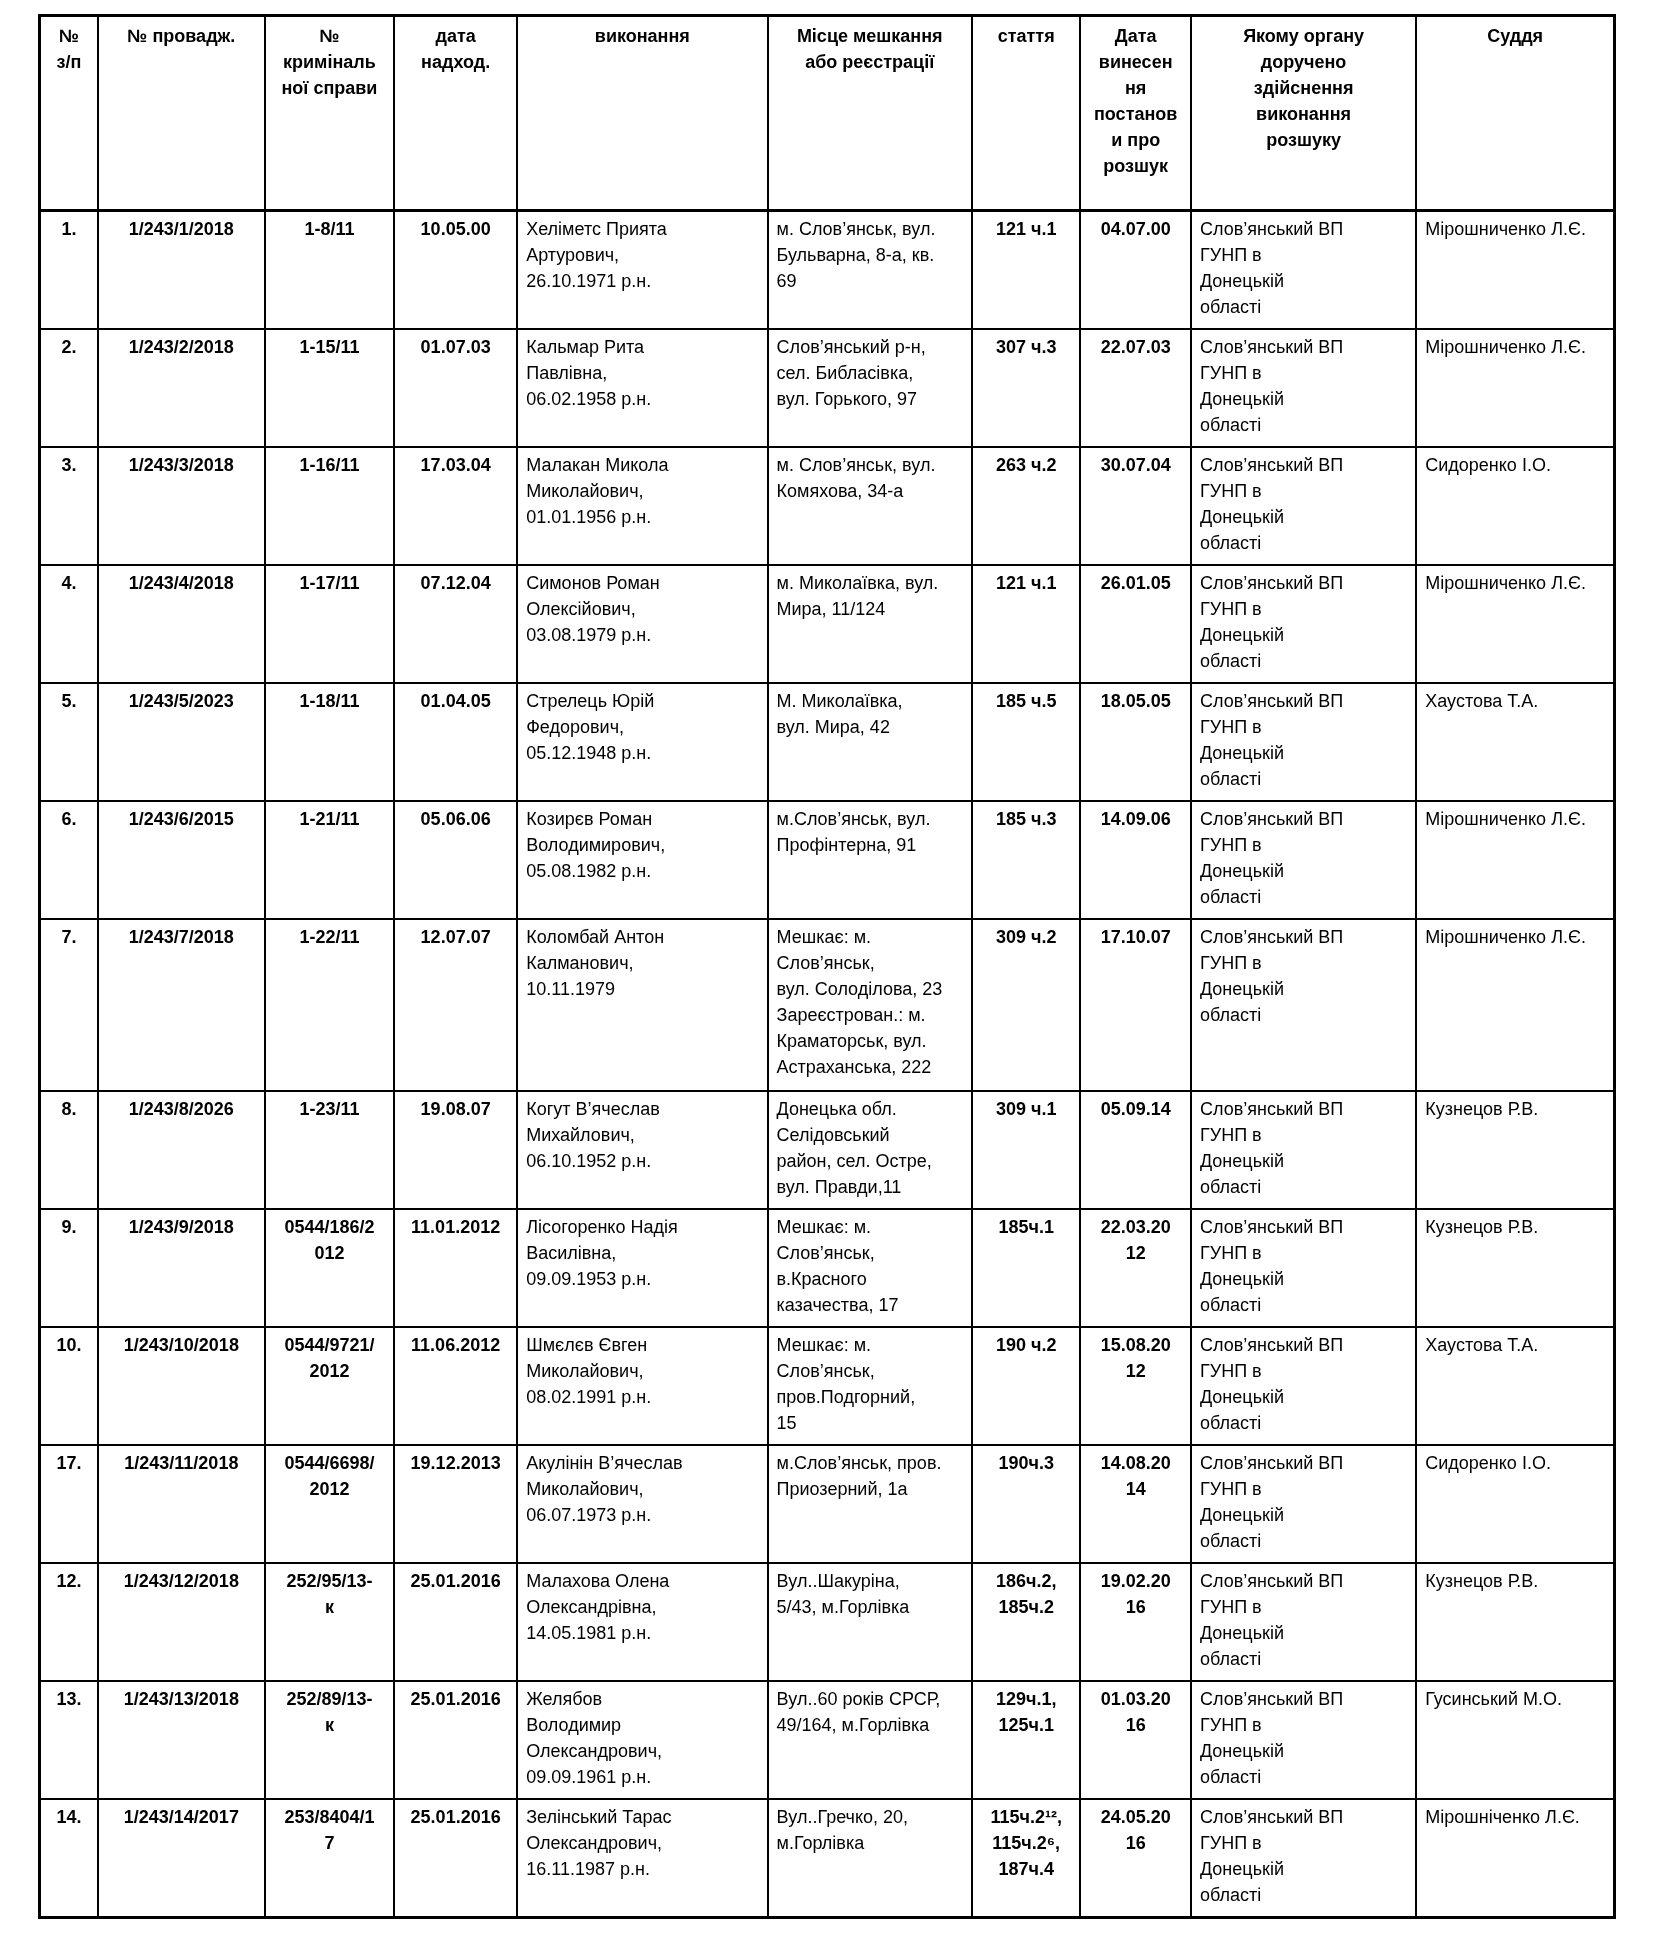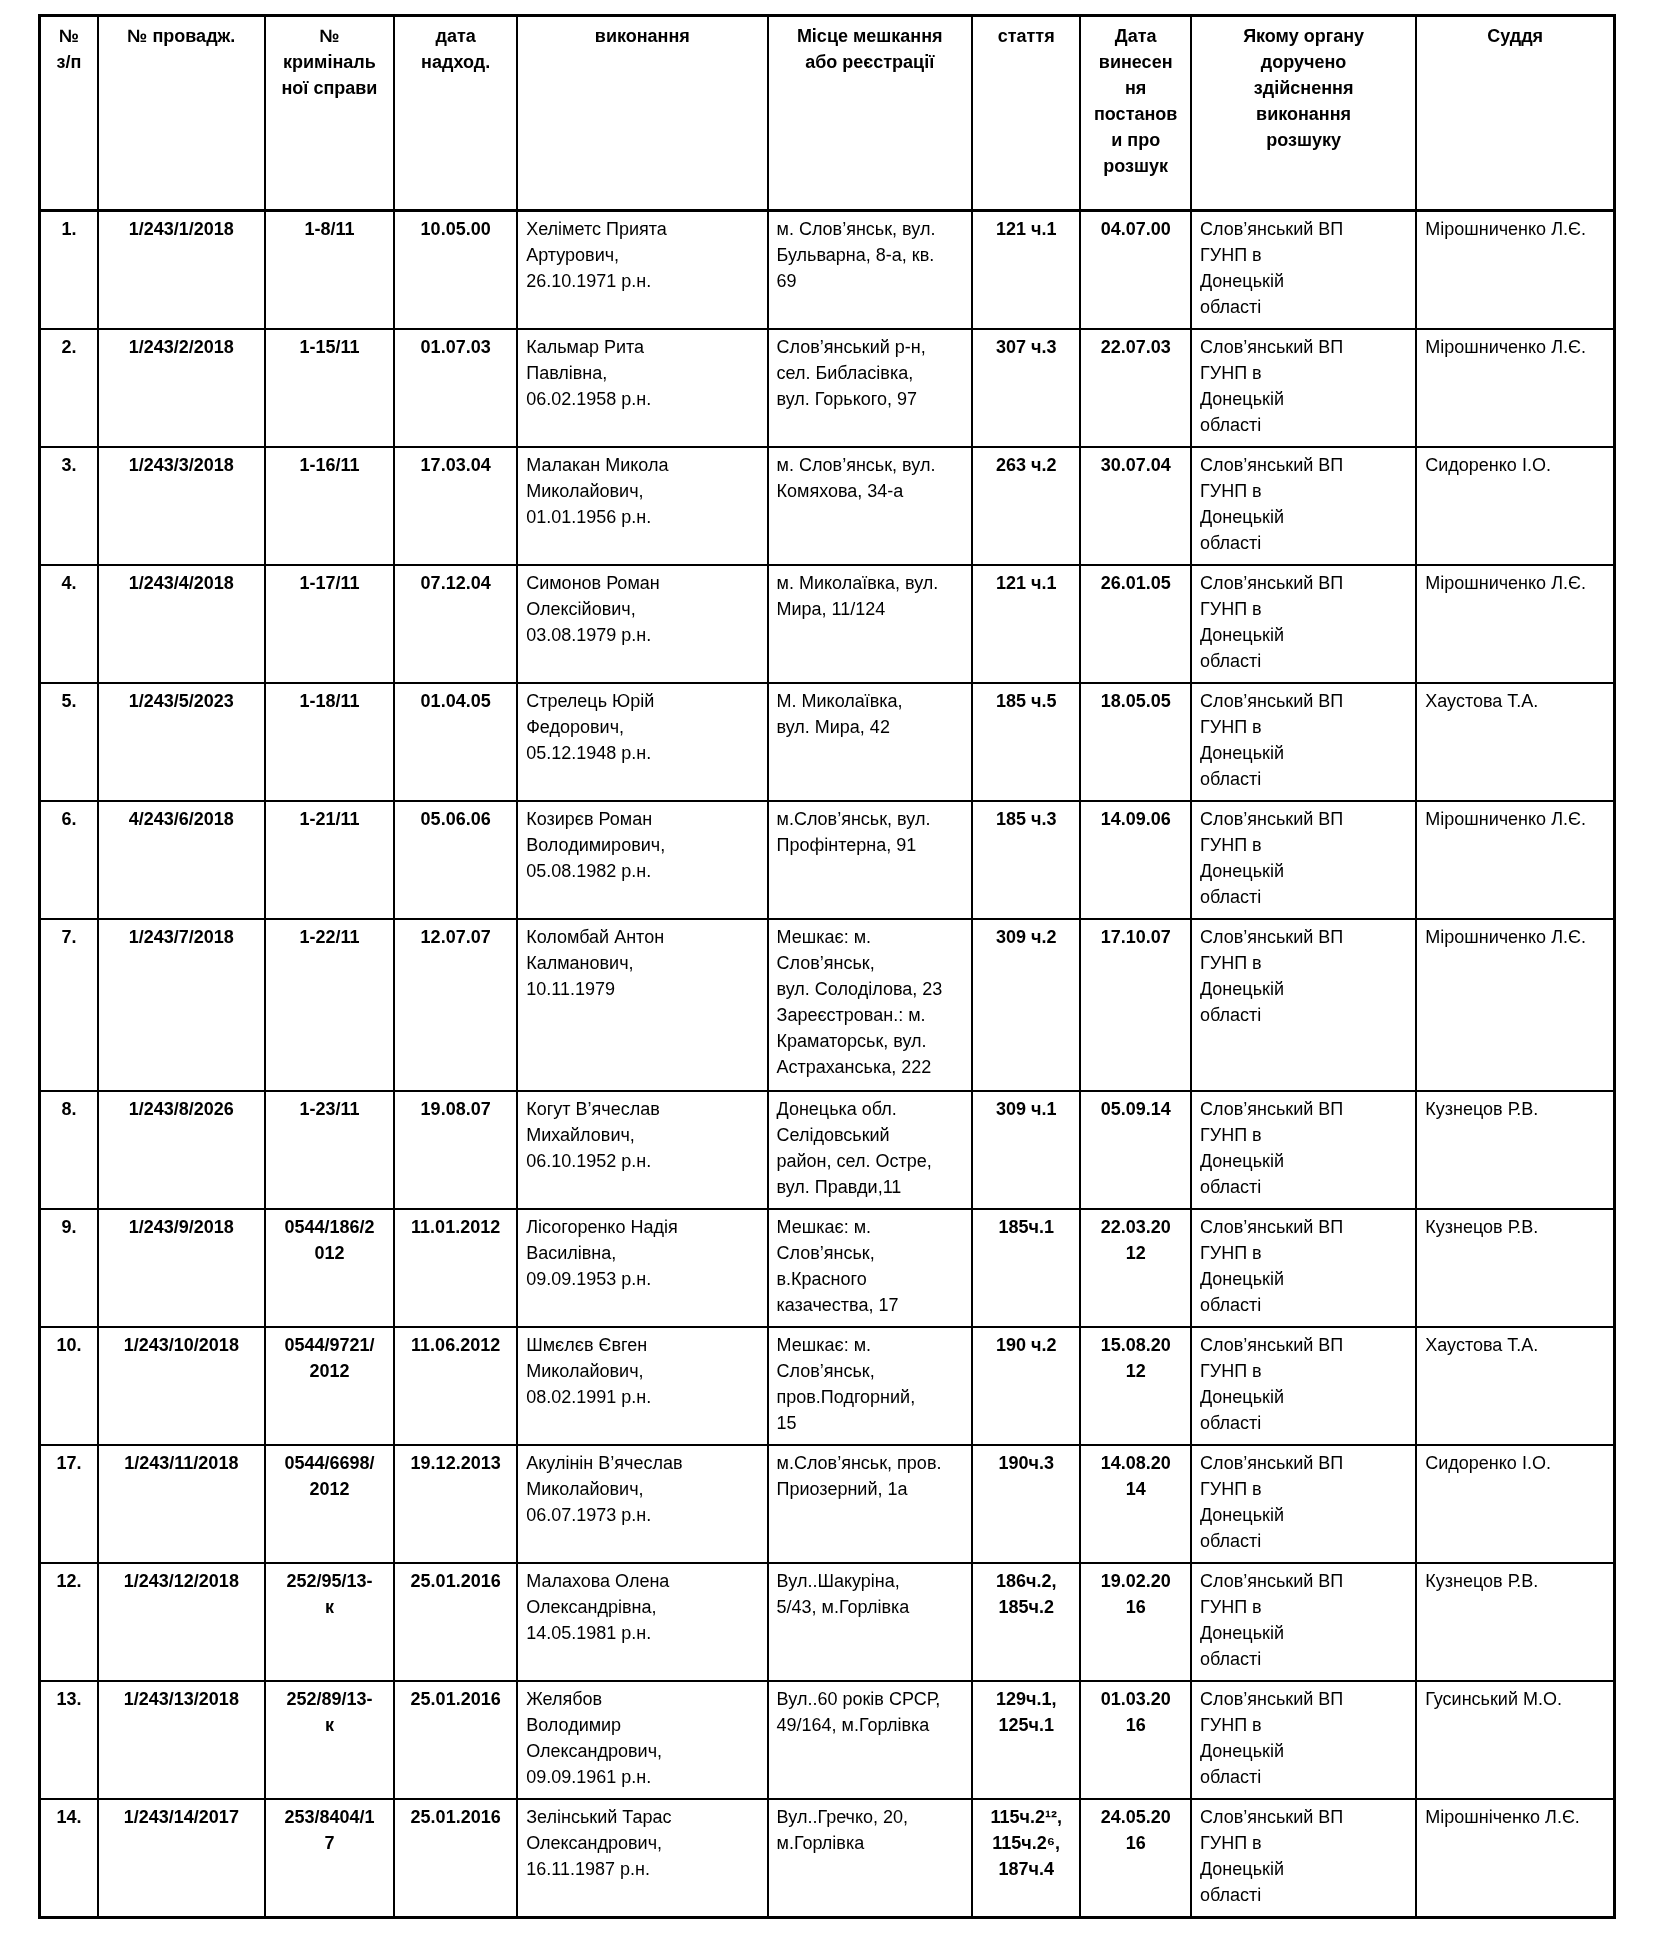--- a/index.html
+++ b/index.html
@@ -209,21 +209,21 @@
       <td class="center bold pre">18.05.05</td>
       <td class="left pre">Слов’янський ВП
 ГУНП в
 Донецькій
 області</td>
       <td class="left">Хаустова Т.А.</td>
     </tr>
 
     <tr>
       <td class="center bold">6.</td>
-      <td class="center bold">4/243/6/2018</td>
+      <td class="center bold">1/243/6/2015</td>
       <td class="center bold pre">1-21/11</td>
       <td class="center bold">05.06.06</td>
       <td class="left pre"><span class="surname">Козирєв</span> <span>Роман
 Володимирович,
 05.08.1982 р.н.</span></td>
       <td class="left pre">м.Слов’янськ, вул.
 Профінтерна, 91</td>
       <td class="center bold pre">185 ч.3</td>
       <td class="center bold pre">14.09.06</td>
       <td class="left pre">Слов’янський ВП

